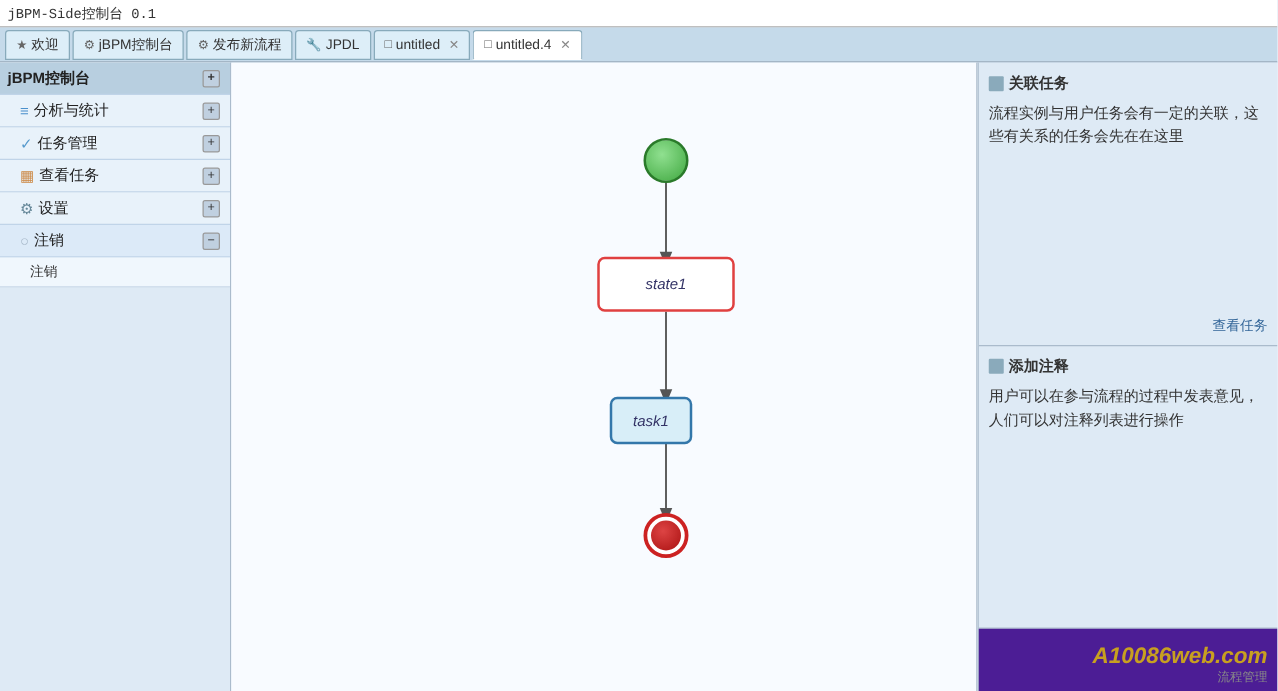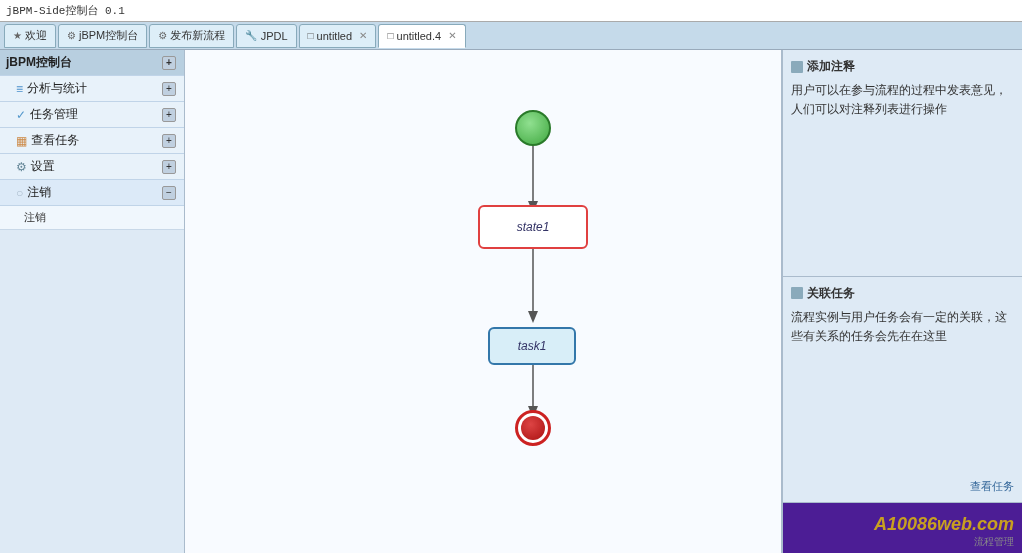--- a/index.html
+++ b/index.html
@@ -152,50 +152,50 @@
           <line x1="348" y1="303" x2="348" y2="360" stroke="#555" stroke-width="1.5"></line>
           <polygon points="343,356 348,368 353,356" fill="#555"></polygon>
         </svg>
 
         <div class="node-start" style="left:330px; top:60px;"></div>
 
         <div class="node-state" style="left:293px; top:155px; width:110px; height:44px;">
           <span>state1</span>
         </div>
 
-        <div class="node-task" style="left:303px; top:277px; width:88px; height:38px;">
+        <div class="node-task" style="left:303px; top:267px; width:66px; height:38px;">
           <span>task1</span>
         </div>
 
         <div class="node-end" style="left:330px; top:360px;">
           <div class="node-end-inner"></div>
         </div>
       </div>
     </div>
   </div>
 
   <div id="right-panel">
+
+    <div class="panel-section">
+      <div class="panel-section-header">
+        <div class="panel-section-icon" style="background:#8aaabb;"></div>
+        <span>关联任务</span>
+      </div>
+      <div class="panel-section-body">流程实例与用户任务会有一定的关联，这些有关系的任务会先在在这里</div>
+      <div class="panel-section-footer">查看任务</div>
+    </div>
 
     <div class="panel-section">
       <div class="panel-section-header">
         <div class="panel-section-icon" style="background:#8aaabb;"></div>
         <span>添加注释</span>
       </div>
       <div class="panel-section-body">用户可以在参与流程的过程中发表意见，人们可以对注释列表进行操作</div>
     </div>
 
-    <div class="panel-section">
-      <div class="panel-section-header">
-        <div class="panel-section-icon" style="background:#8aaabb;"></div>
-        <span>关联任务</span>
-      </div>
-      <div class="panel-section-body">流程实例与用户任务会有一定的关联，这些有关系的任务会先在在这里</div>
-      <div class="panel-section-footer">查看任务</div>
-    </div>
-
     <div class="panel-watermark">
       <div>
         <div class="watermark-text">A10086web.com</div>
         <div class="watermark-sub">流程管理</div>
       </div>
     </div>
   </div>
 </div>
 
 </body></html>

